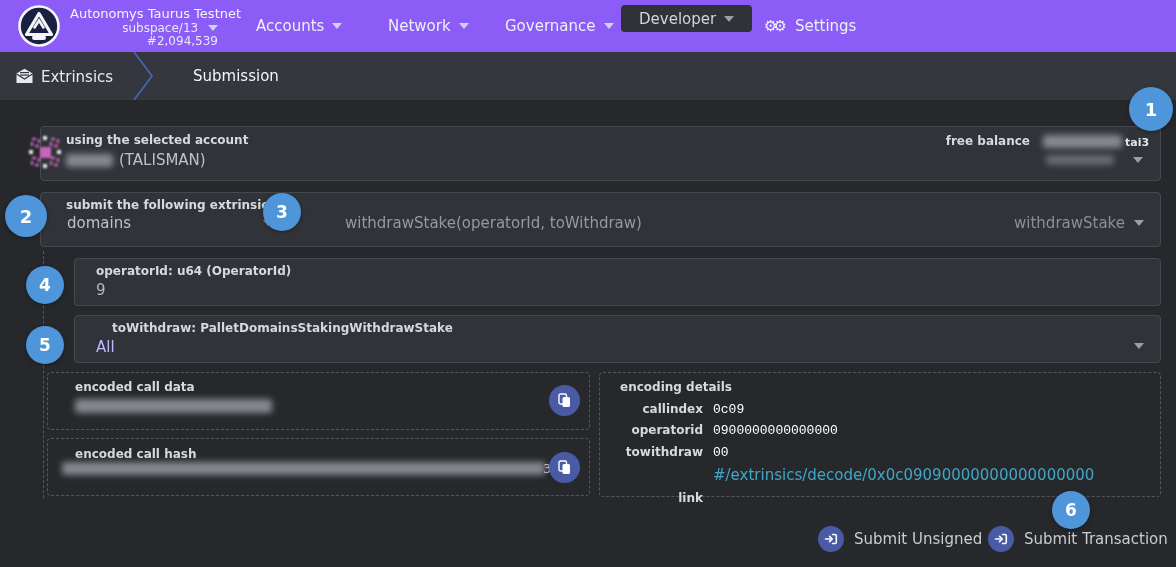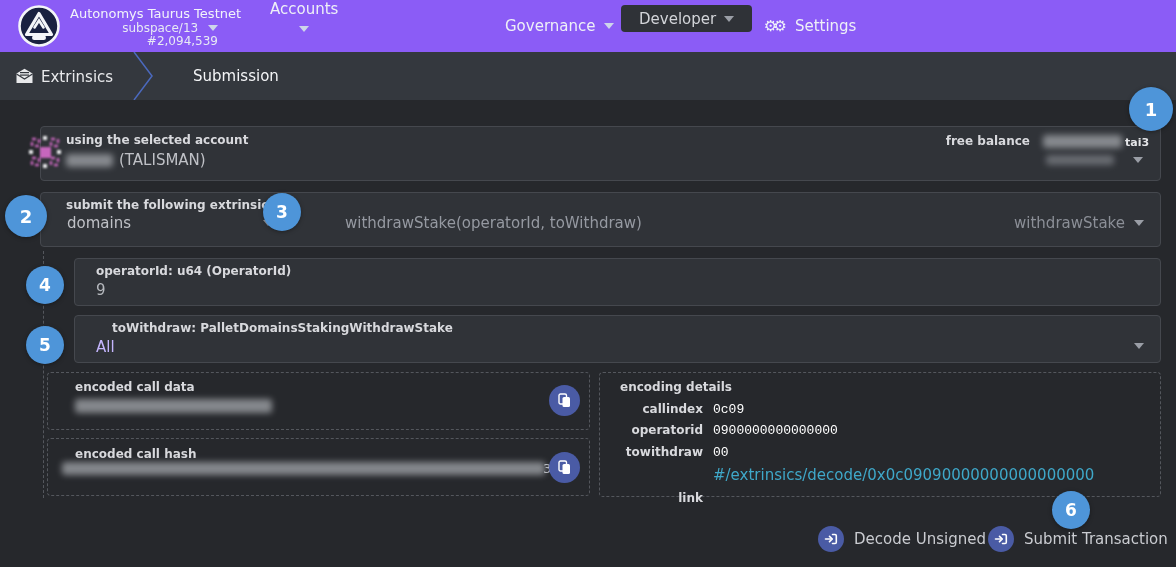--- a/index.html
+++ b/index.html
@@ -63,22 +63,26 @@
       <rect x="15" y="31.5" width="14" height="4.5" rx="2.2" fill="#f4f5f8"></rect>
     </svg>
   </div>
   <div class="brand-title">Autonomys Taurus Testnet</div>
   <div class="brand-chain">
     <span>subspace/13</span>
     <span class="caret" style="margin-left:6px; position:relative; top:-1px;"></span>
   </div>
   <div class="brand-block">#2,094,539</div>
 
-  <div class="nav-item" style="left:270px;flex-direction:column;">
+  <div class="nav-item" style="left:256px;">
     <span>Accounts</span>
+    <span class="caret"></span>
+  </div>
+  <div class="nav-item" style="left:388px;">
+    <span>Network</span>
     <span class="caret"></span>
   </div>
   <div class="nav-item" style="left:505px;">
     <span>Governance</span>
     <span class="caret"></span>
   </div>
   <div class="nav-item nav-pill" style="left:621px;">
     <span>Developer</span>
     <span class="caret caret-dark"></span>
   </div>
@@ -181,21 +185,21 @@
 <div class="abs link enc-row-val" style="top:466px;">#/extrinsics/decode/0x0c09090000000000000000</div>
 
 <div class="submit-btn" style="left:818px; top:526px;">
   <span class="submit-ico">
     <svg width="14" height="14" viewBox="0 0 14 14">
       <path d="M8.5 2.5 H11 Q12.3 2.5 12.3 3.8 V10.2 Q12.3 11.5 11 11.5 H8.5" fill="none" stroke="#fff" stroke-width="1.6" stroke-linecap="round"></path>
       <line x1="1.5" y1="7" x2="7.5" y2="7" stroke="#fff" stroke-width="1.6" stroke-linecap="round"></line>
       <path d="M5.5 4.3 L8.3 7 L5.5 9.7" fill="none" stroke="#fff" stroke-width="1.6" stroke-linecap="round" stroke-linejoin="round"></path>
     </svg>
   </span>
-  <span class="submit-lbl">Decode Unsigned</span>
+  <span class="submit-lbl">Submit Unsigned</span>
 </div>
 <div class="submit-btn" style="left:988px; top:526px;">
   <span class="submit-ico">
     <svg width="14" height="14" viewBox="0 0 14 14">
       <path d="M8.5 2.5 H11 Q12.3 2.5 12.3 3.8 V10.2 Q12.3 11.5 11 11.5 H8.5" fill="none" stroke="#fff" stroke-width="1.6" stroke-linecap="round"></path>
       <line x1="1.5" y1="7" x2="7.5" y2="7" stroke="#fff" stroke-width="1.6" stroke-linecap="round"></line>
       <path d="M5.5 4.3 L8.3 7 L5.5 9.7" fill="none" stroke="#fff" stroke-width="1.6" stroke-linecap="round" stroke-linejoin="round"></path>
     </svg>
   </span>
   <span class="submit-lbl">Submit Transaction</span>

